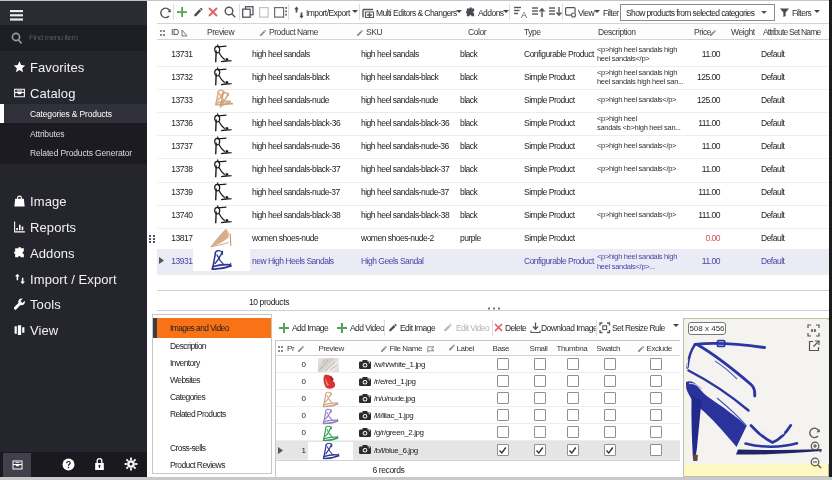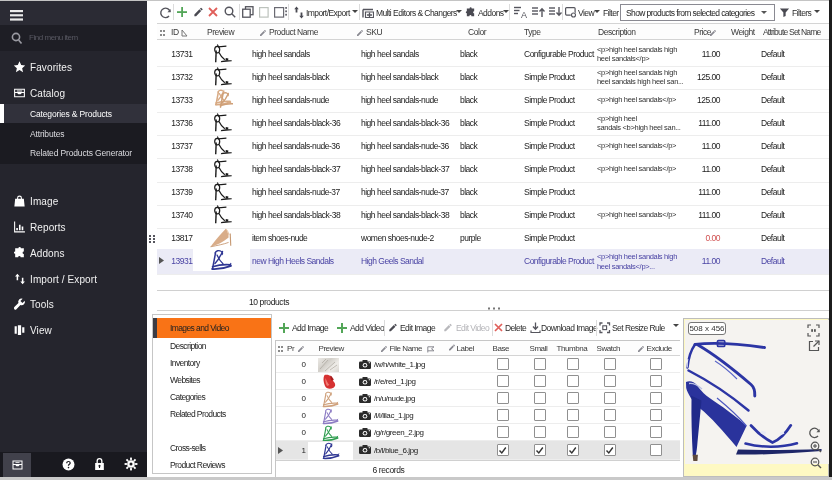--- a/index.html
+++ b/index.html
@@ -9,21 +9,21 @@
 .abs { position:absolute; }
 
 #topline { left:0; top:0; width:832px; height:1px; background:#c4c4c4; }
 #rightline { left:829px; top:0; width:3px; height:480px; background:#1c1c1c; }
 #bottomline { left:0; top:477px; width:832px; height:3px; background:#c9c9c9; }
 
 #sidebar { left:0; top:1px; width:147px; height:476px; background:#25252d; color:#fff; }
 #sbhead { left:0; top:0; width:147px; height:24px; background:#2b2b34; }
 #sbsearch { left:0; top:24px; width:147px; height:26px; background:#1e1e25; }
 #sbmenu { left:0; top:50px; width:147px; height:402px; }
-.mi { position:absolute; left:0; width:147px; height:26px; font-size:10px; letter-spacing:-0.1px; color:#f2f2f2; }
+.mi { position:absolute; left:0; width:147px; height:26px; font-size:13px; letter-spacing:-0.1px; color:#f2f2f2; }
 .mi .txt { position:absolute; left:30px; top:50%; transform:translateY(-50%); letter-spacing:.1px; }
 .mi svg { position:absolute; left:13px; top:50%; transform:translateY(-50%); }
 #submenu { left:0; top:53px; width:147px; height:60px; background:#1b1b21; }
 .smi { position:absolute; left:0; width:147px; height:19px; font-size:8.5px; letter-spacing:-0.15px; color:#dcdce0; }
 .smi .txt { position:absolute; left:30px; top:50%; transform:translateY(-50%); }
 #smisel { top:0; background:#31313b; color:#fff; }
 #smisel .bar { position:absolute; left:0; top:0; width:3.5px; height:19px; background:#fff; }
 #sbbottom { left:0; top:451px; width:147px; height:25px; background:#19191f; }
 #sbactive { left:3px; top:1px; width:28px; height:25px; background:#41414b; }
 
@@ -479,21 +479,21 @@
       <span class="gc" style="left:367px;color:#222">Simple Product</span>
       <div class="desc" style="color:#333">&lt;p&gt;high heel sandals&lt;/p&gt;</div>
       <span class="gc pr" style="color:#222">111.00</span>
       <span class="gc" style="left:604px;color:#222">Default</span>
       </div>
       <div class="grow" style="top:202.8px">
       <span class="gc" style="right:636.5px;color:#222">13817</span>
       <svg width="24" height="20" style="position:absolute;left:53px;top:2px">
             <use href="#pumpshoe"></use>
           </svg>
-      <span class="gc" style="left:95px;color:#222">item shoes-nude</span>
+      <span class="gc" style="left:95px;color:#222">women shoes-nude</span>
       <span class="gc" style="left:204px;color:#222">women shoes-nude-2</span>
       <span class="gc" style="left:303px;color:#222">purple</span>
       <span class="gc" style="left:367px;color:#222">Simple Product</span>
       <span class="gc pr" style="color:#d05050">0.00</span>
       <span class="gc" style="left:604px;color:#222">Default</span>
       </div>
       <div class="grow" style="top:225.9px;background:#ebebf6">
       <svg width="5" height="7" style="position:absolute;left:2px;top:8px">
             <path d="M0 0 L5 3.5 L0 7 Z" fill="#555"></path>
           </svg>

